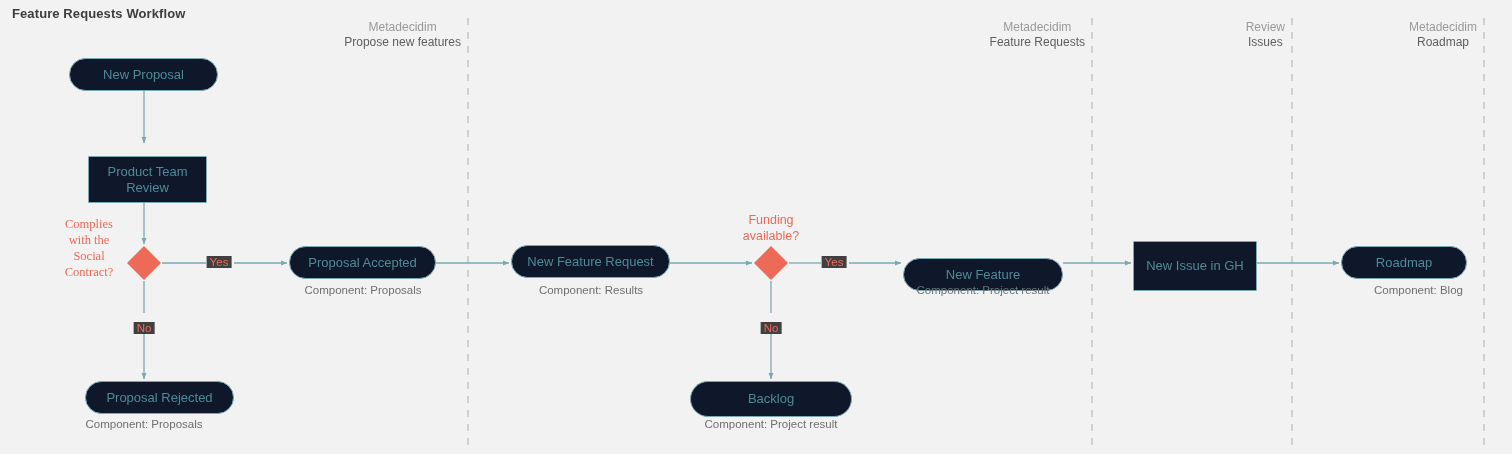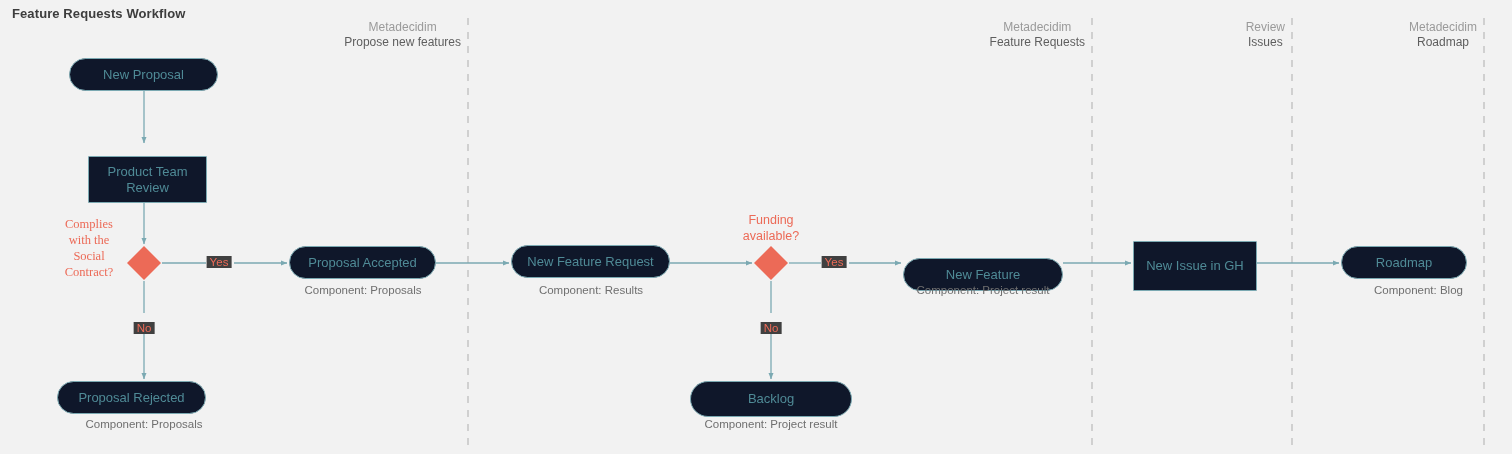--- a/index.html
+++ b/index.html
@@ -169,21 +169,21 @@
   <div class="abs lane-header" style="right:35px; top:20px;">
     <div class="l1">Metadecidim</div>
     <div class="l2">Roadmap</div>
   </div>
 
   <div class="abs node pill" style="left:69px; top:58px; width:149px; height:33px;">New Proposal</div>
 
   <div class="abs node rect" style="left:88px; top:145px; width:119px; height:47px; white-space:pre-line;margin-top:11px;">Product Team
 Review</div>
 
-  <div class="abs node pill" style="left:57px; top:381px; width:149px; height:33px;">Proposal Rejected</div>
+  <div class="abs node pill" style="left:85px; top:381px; width:149px; height:33px;">Proposal Rejected</div>
   <div class="abs caption" style="left:144px; top:418px;">Component: Proposals</div>
 
   <div class="abs node pill" style="left:289px; top:246px; width:147px; height:33px;">Proposal Accepted</div>
   <div class="abs caption" style="left:363px; top:284px;">Component: Proposals</div>
 
   <div class="abs node pill" style="left:511px; top:230px; width:159px; height:33px;margin-top:15px;">New Feature Request</div>
   <div class="abs caption" style="left:591px; top:284px;">Component: Results</div>
 
   <div class="abs node pill" style="left:690px; top:381px; width:162px; height:36px;">Backlog</div>
   <div class="abs caption" style="left:771px; top:418px;">Component: Project result</div>

